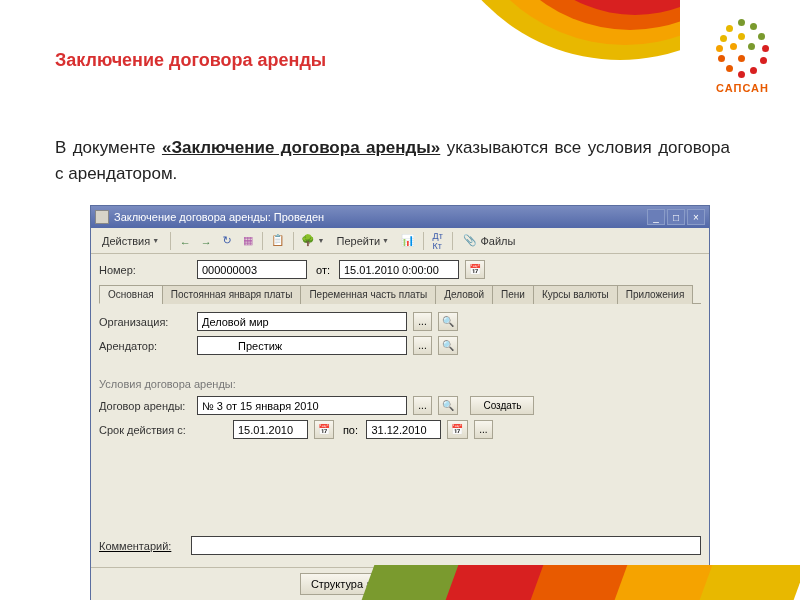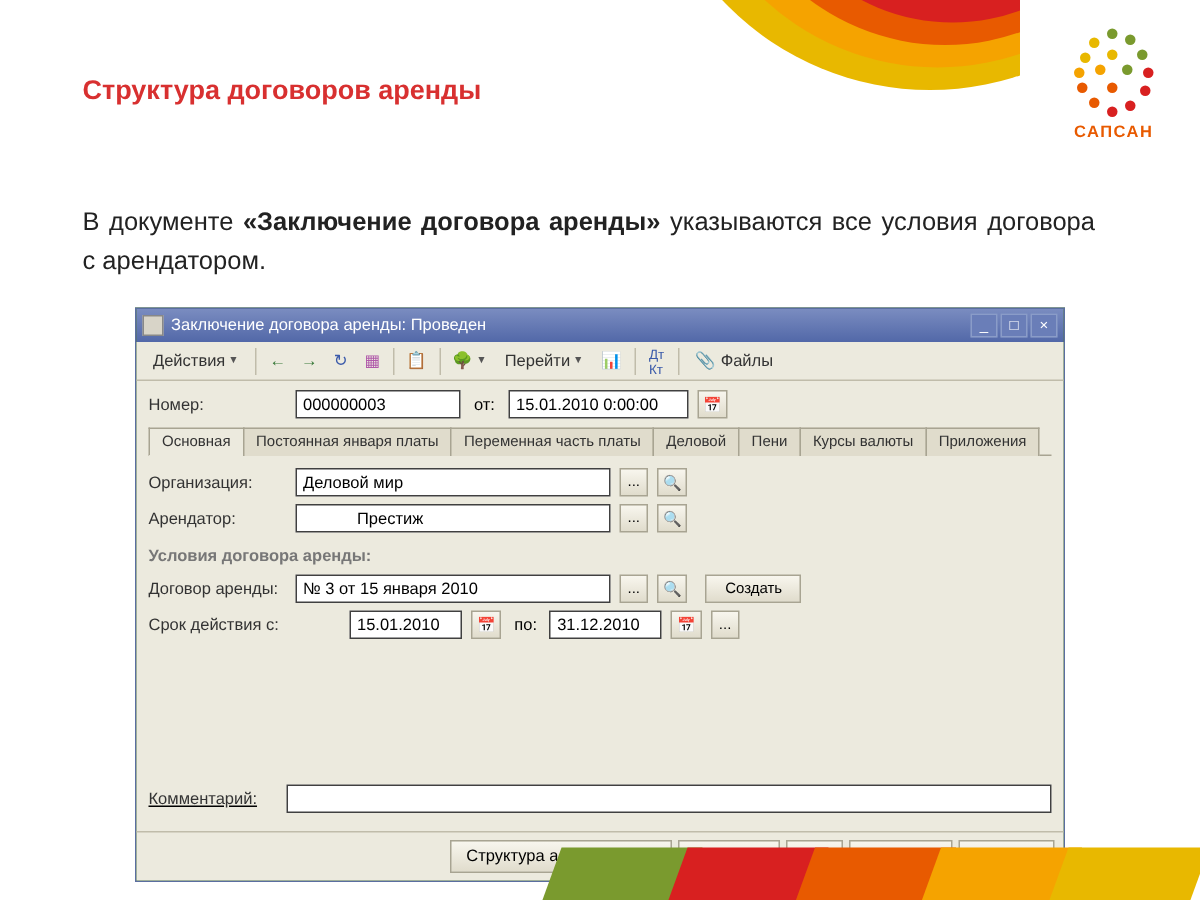--- a/index.html
+++ b/index.html
@@ -21,21 +21,21 @@
   .logo { position: absolute; top: 15px; right: 25px; text-align: center; }
   .logo-dots { width: 65px; height: 65px; position: relative; }
   .logo-dots .d { position: absolute; width: 7px; height: 7px; border-radius: 50%; }
   .logo-text { font-size: 11px; color: #e85a00; font-weight: bold; letter-spacing: 1px; margin-top: 2px; }
 
   
   .slide-heading { position: absolute; top: 50px; left: 55px; font-size: 18px; font-weight: bold; color: #d83030; }
 
   
   .body-text { position: absolute; top: 135px; left: 55px; right: 70px; font-size: 17px; color: #222; line-height: 1.5; text-align: justify; }
-  .body-text b { font-weight: bold; }
+  .body-text b { font-weight: bold; text-decoration: underline; }
 
   
   .win { position: absolute; top: 205px; left: 90px; width: 620px; border: 1px solid #5a6ea0; font-family: Tahoma, Arial, sans-serif; font-size: 11px; background: #4d7c0f; }
   .titlebar { background: linear-gradient(#7a8cc0, #5268a8); color: #fff; height: 22px; display: flex; align-items: center; padding: 0 4px; }
   .titlebar .ticon { width: 14px; height: 14px; background: #d8d4c8; margin-right: 5px; border: 1px solid #888; }
   .titlebar .ttext { flex: 1; font-size: 11px; }
   .titlebar .wbtn { width: 18px; height: 16px; background: #6a7eb8; border: 1px solid #8a9cc8; margin-left: 2px; display: flex; align-items: center; justify-content: center; color: #fff; font-size: 10px; cursor: pointer; }
 
   .toolbar { background: #eceade; border-bottom: 1px solid #c0bcaa; height: 26px; display: flex; align-items: center; padding: 0 4px; gap: 1px; }
   .tbtn { height: 20px; min-width: 20px; border: 1px solid transparent; display: flex; align-items: center; justify-content: center; padding: 0 3px; cursor: pointer; font-size: 11px; }
@@ -46,21 +46,21 @@
   .content { padding: 6px 8px; background: #eceade; }
   .row { display: flex; align-items: center; margin-bottom: 5px; gap: 6px; }
   .lbl { width: 92px; font-size: 11px; color: #333; }
   .inp { height: 19px; border: 1px solid #404040; background: #fff; padding: 0 4px; font-size: 11px; font-family: inherit; }
   .btn-sm { height: 19px; min-width: 19px; border: 1px solid #a8a492; background: linear-gradient(#f8f6ee,#e0dccc); font-size: 10px; cursor: pointer; display: flex; align-items: center; justify-content: center; padding: 0 3px; }
 
   .tabs { display: flex; border-bottom: 1px solid #a8a492; margin: 4px 0 8px 0; gap: 0; font-size: 10px; }
   .tab { padding: 3px 8px; border: 1px solid #a8a492; border-bottom: none; background: #e0dccc; margin-right: -1px; cursor: pointer; color: #333; position: relative; top: 1px; }
   .tab.active { background: #eceade; border-bottom: 1px solid #eceade; }
 
-  .section-lbl { color: #777; font-size: 11px; margin: 10px 0 6px 0; font-weight: bold; }
+  .section-lbl { color: #777; font-size: 11px; margin: 23px 0 6px 0; font-weight: normal; }
 
   .body-area { height: 90px; background: #eceade; }
 
   .footer1 { display: flex; align-items: center; padding: 2px 0 6px 0; text-decoration: underline; }
   .footer-btns { border-top: 1px solid #c0bcaa; padding: 5px 6px; display: flex; justify-content: flex-end; gap: 4px; background: #eceade; }
   .footer-btns .fbtn { height: 22px; border: 1px solid #a8a492; background: linear-gradient(#f8f6ee,#e0dccc); padding: 0 10px; font-size: 11px; cursor: pointer; display: flex; align-items: center; }
   .footer-btns .fbtn .dd { font-size: 7px; margin-left: 3px; }
   .footer-btns .fbtn.bold { font-weight: bold; }
 
   
@@ -92,21 +92,21 @@
     <span class="d" style="top:52px;left:40px;background:#d82020"></span>
     <span class="d" style="top:56px;left:28px;background:#d82020"></span>
     <span class="d" style="top:18px;left:28px;background:#e8b800"></span>
     <span class="d" style="top:28px;left:20px;background:#f5a300"></span>
     <span class="d" style="top:28px;left:38px;background:#7a9a2e"></span>
     <span class="d" style="top:40px;left:28px;background:#e85a00"></span>
   </div>
   <div class="logo-text">САПСАН</div>
 </div>
 
-<div class="slide-heading">Структура договоров аренды</div>
+<div class="slide-heading">Заключение договора аренды</div>
 
 <div class="body-text">
   <span>В документе </span>
   <b>«Заключение договора аренды»</b>
   <span> указываются все условия договора с арендатором.</span>
 </div>
 
 <div class="win">
   <div class="titlebar">
     <div class="ticon"></div>

